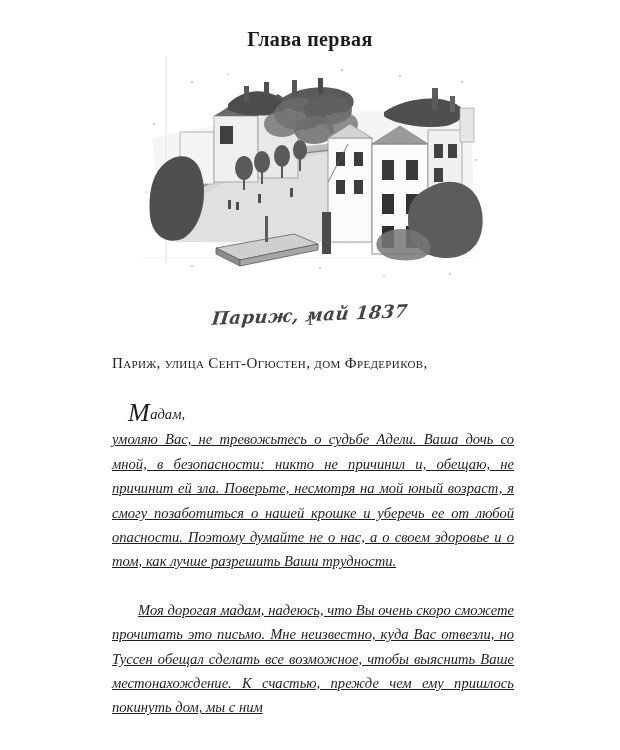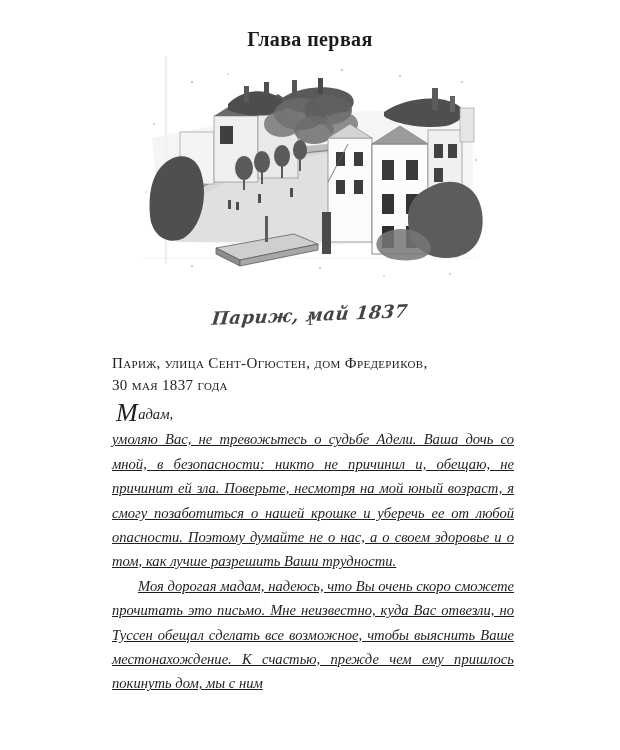--- a/index.html
+++ b/index.html
@@ -97,41 +97,41 @@
     top: 402px;
     left: 112px;
     width: 402px;
     font-style: italic;
     font-size: 14.6px;
     line-height: 24.4px;
     text-align: justify;
     color: #1e1e1e;
   }
   .salutation {
-    margin: 0 0 1px 4px;
+    margin: 0 0 1px 16px;
     font-style: italic;
     text-align: left;
   }
   .salutation .dropcap {
     font-size: 26px;
     line-height: 0.8;
     font-style: italic;
     vertical-align: -2px;
     letter-spacing: 0.5px;
   }
   .para {
     margin: 0;
     text-align: justify;
     text-justify: inter-word;
     font-style: italic;
     text-decoration: underline;
   }
   .para.indent { text-indent: 26px; }
   .para.first { text-indent: 0; }
-  .para:last-child { text-align: justify; }
+  .para:last-child { text-align: justify; margin-top: 24px; }
 </style>
 </head>
 <body>
 
 <div class="page">
 
   <div class="chapter-title">Глава первая</div>
 
   <div class="illustration">
     <svg viewBox="0 0 356 248" xmlns="http://www.w3.org/2000/svg">
@@ -256,21 +256,20 @@
       <rect x="0" y="0" width="356" height="248" fill="#ffffff" opacity="0" filter="url(#grain)"></rect>
     </svg>
 
     <div class="illus-caption">Париж, май 1837</div>
   </div>
 
   <div class="letter-number">1</div>
 
   <div class="address">
     <div>Париж, улица Сент-Огюстен, дом Фредериков,</div>
-    <div>30 мая 1837 года</div>
   </div>
 
   <div class="letter-body">
     <p class="salutation">
       <span class="dropcap">М</span><span>адам,</span>
     </p>
     <p class="para first">умоляю Вас, не тревожьтесь о судьбе Адели. Ваша дочь со мной, в безопасности: никто не причинил и, обещаю, не причинит ей зла. Поверьте, несмотря на мой юный возраст, я смогу позаботиться о нашей крошке и уберечь ее от любой опасности. Поэтому думайте не о нас, а о своем здоровье и о том, как лучше разрешить Ваши трудности.</p>
     <p class="para indent">Моя дорогая мадам, надеюсь, что Вы очень скоро сможете прочитать это письмо. Мне неизвестно, куда Вас отвезли, но Туссен обещал сделать все возможное, чтобы выяснить Ваше местонахождение. К счастью, прежде чем ему пришлось покинуть дом, мы с ним</p>
   </div>
 

